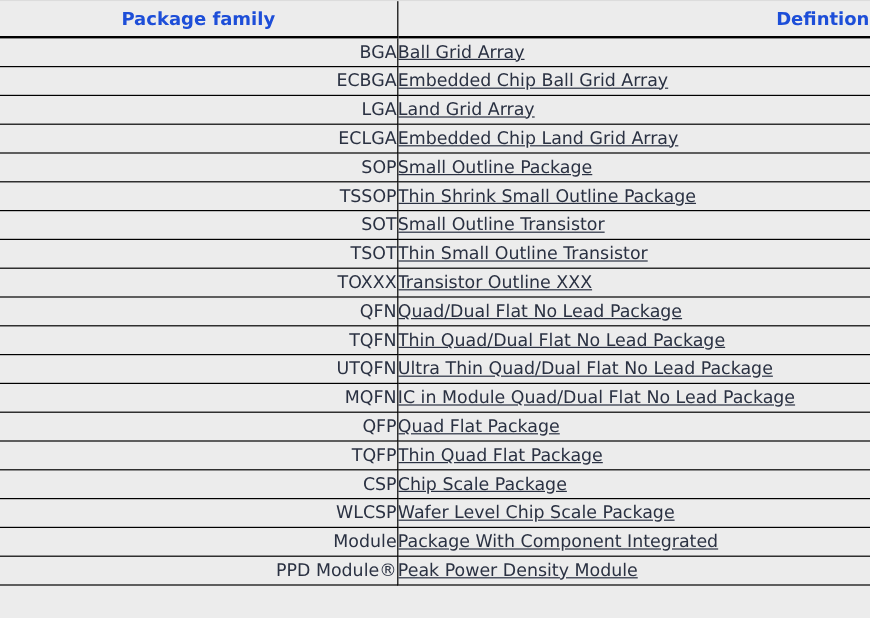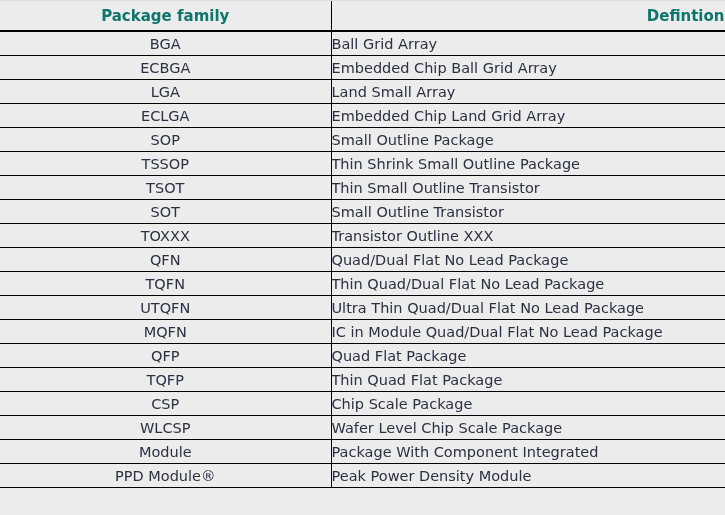--- a/index.html
+++ b/index.html
@@ -31,21 +31,21 @@
   }
 
   table.pkg-table col.col-family { width: 331px; }
   table.pkg-table col.col-def    { width: 394px; }
 
   
   tr.header-row th {
     height: 29px;
     border-bottom: 2px solid #000000;
     background: #ececec;
-    color: #0f766e;
+    color: #1d4ed8;
     font-weight: bold;
     font-size: 15px;
     padding: 0;
     vertical-align: middle;
   }
   th.th-family {
     text-align: center;
     border-right: 1px solid #000000;
   }
   th.th-def {
@@ -59,27 +59,28 @@
     border-bottom: 1px solid #000000;
     background: #ececec;
     color: #2a3142;
     font-size: 14.5px;
     padding: 0;
     vertical-align: middle;
     white-space: nowrap;
     overflow: hidden;
   }
   td.cell-family {
-    text-align: center;
+    text-align: right;
     border-right: 1px solid #000000;
   }
   td.cell-def {
     text-align: left;
     padding-left: 5px;
     border-right: 1px solid #4a4a4a;
+    text-decoration: underline;
   }
 </style>
 </head>
 <body>
 
 <div id="table-wrap">
   <table class="pkg-table">
     <colgroup>
       <col class="col-family">
       <col class="col-def">
@@ -94,41 +95,41 @@
         <tr class="data-row">
           <td class="cell-family">BGA</td>
           <td class="cell-def">Ball Grid Array</td>
         </tr>
         <tr class="data-row">
           <td class="cell-family">ECBGA</td>
           <td class="cell-def">Embedded Chip Ball Grid Array</td>
         </tr>
         <tr class="data-row">
           <td class="cell-family">LGA</td>
-          <td class="cell-def">Land Small Array</td>
+          <td class="cell-def">Land Grid Array</td>
         </tr>
         <tr class="data-row">
           <td class="cell-family">ECLGA</td>
           <td class="cell-def">Embedded Chip Land Grid Array</td>
         </tr>
         <tr class="data-row">
           <td class="cell-family">SOP</td>
           <td class="cell-def">Small Outline Package</td>
         </tr>
         <tr class="data-row">
           <td class="cell-family">TSSOP</td>
           <td class="cell-def">Thin Shrink Small Outline Package</td>
         </tr>
         <tr class="data-row">
+          <td class="cell-family">SOT</td>
+          <td class="cell-def">Small Outline Transistor</td>
+        </tr>
+        <tr class="data-row">
           <td class="cell-family">TSOT</td>
           <td class="cell-def">Thin Small Outline Transistor</td>
-        </tr>
-        <tr class="data-row">
-          <td class="cell-family">SOT</td>
-          <td class="cell-def">Small Outline Transistor</td>
         </tr>
         <tr class="data-row">
           <td class="cell-family">TOXXX</td>
           <td class="cell-def">Transistor Outline XXX</td>
         </tr>
         <tr class="data-row">
           <td class="cell-family">QFN</td>
           <td class="cell-def">Quad/Dual Flat No Lead Package</td>
         </tr>
         <tr class="data-row">

